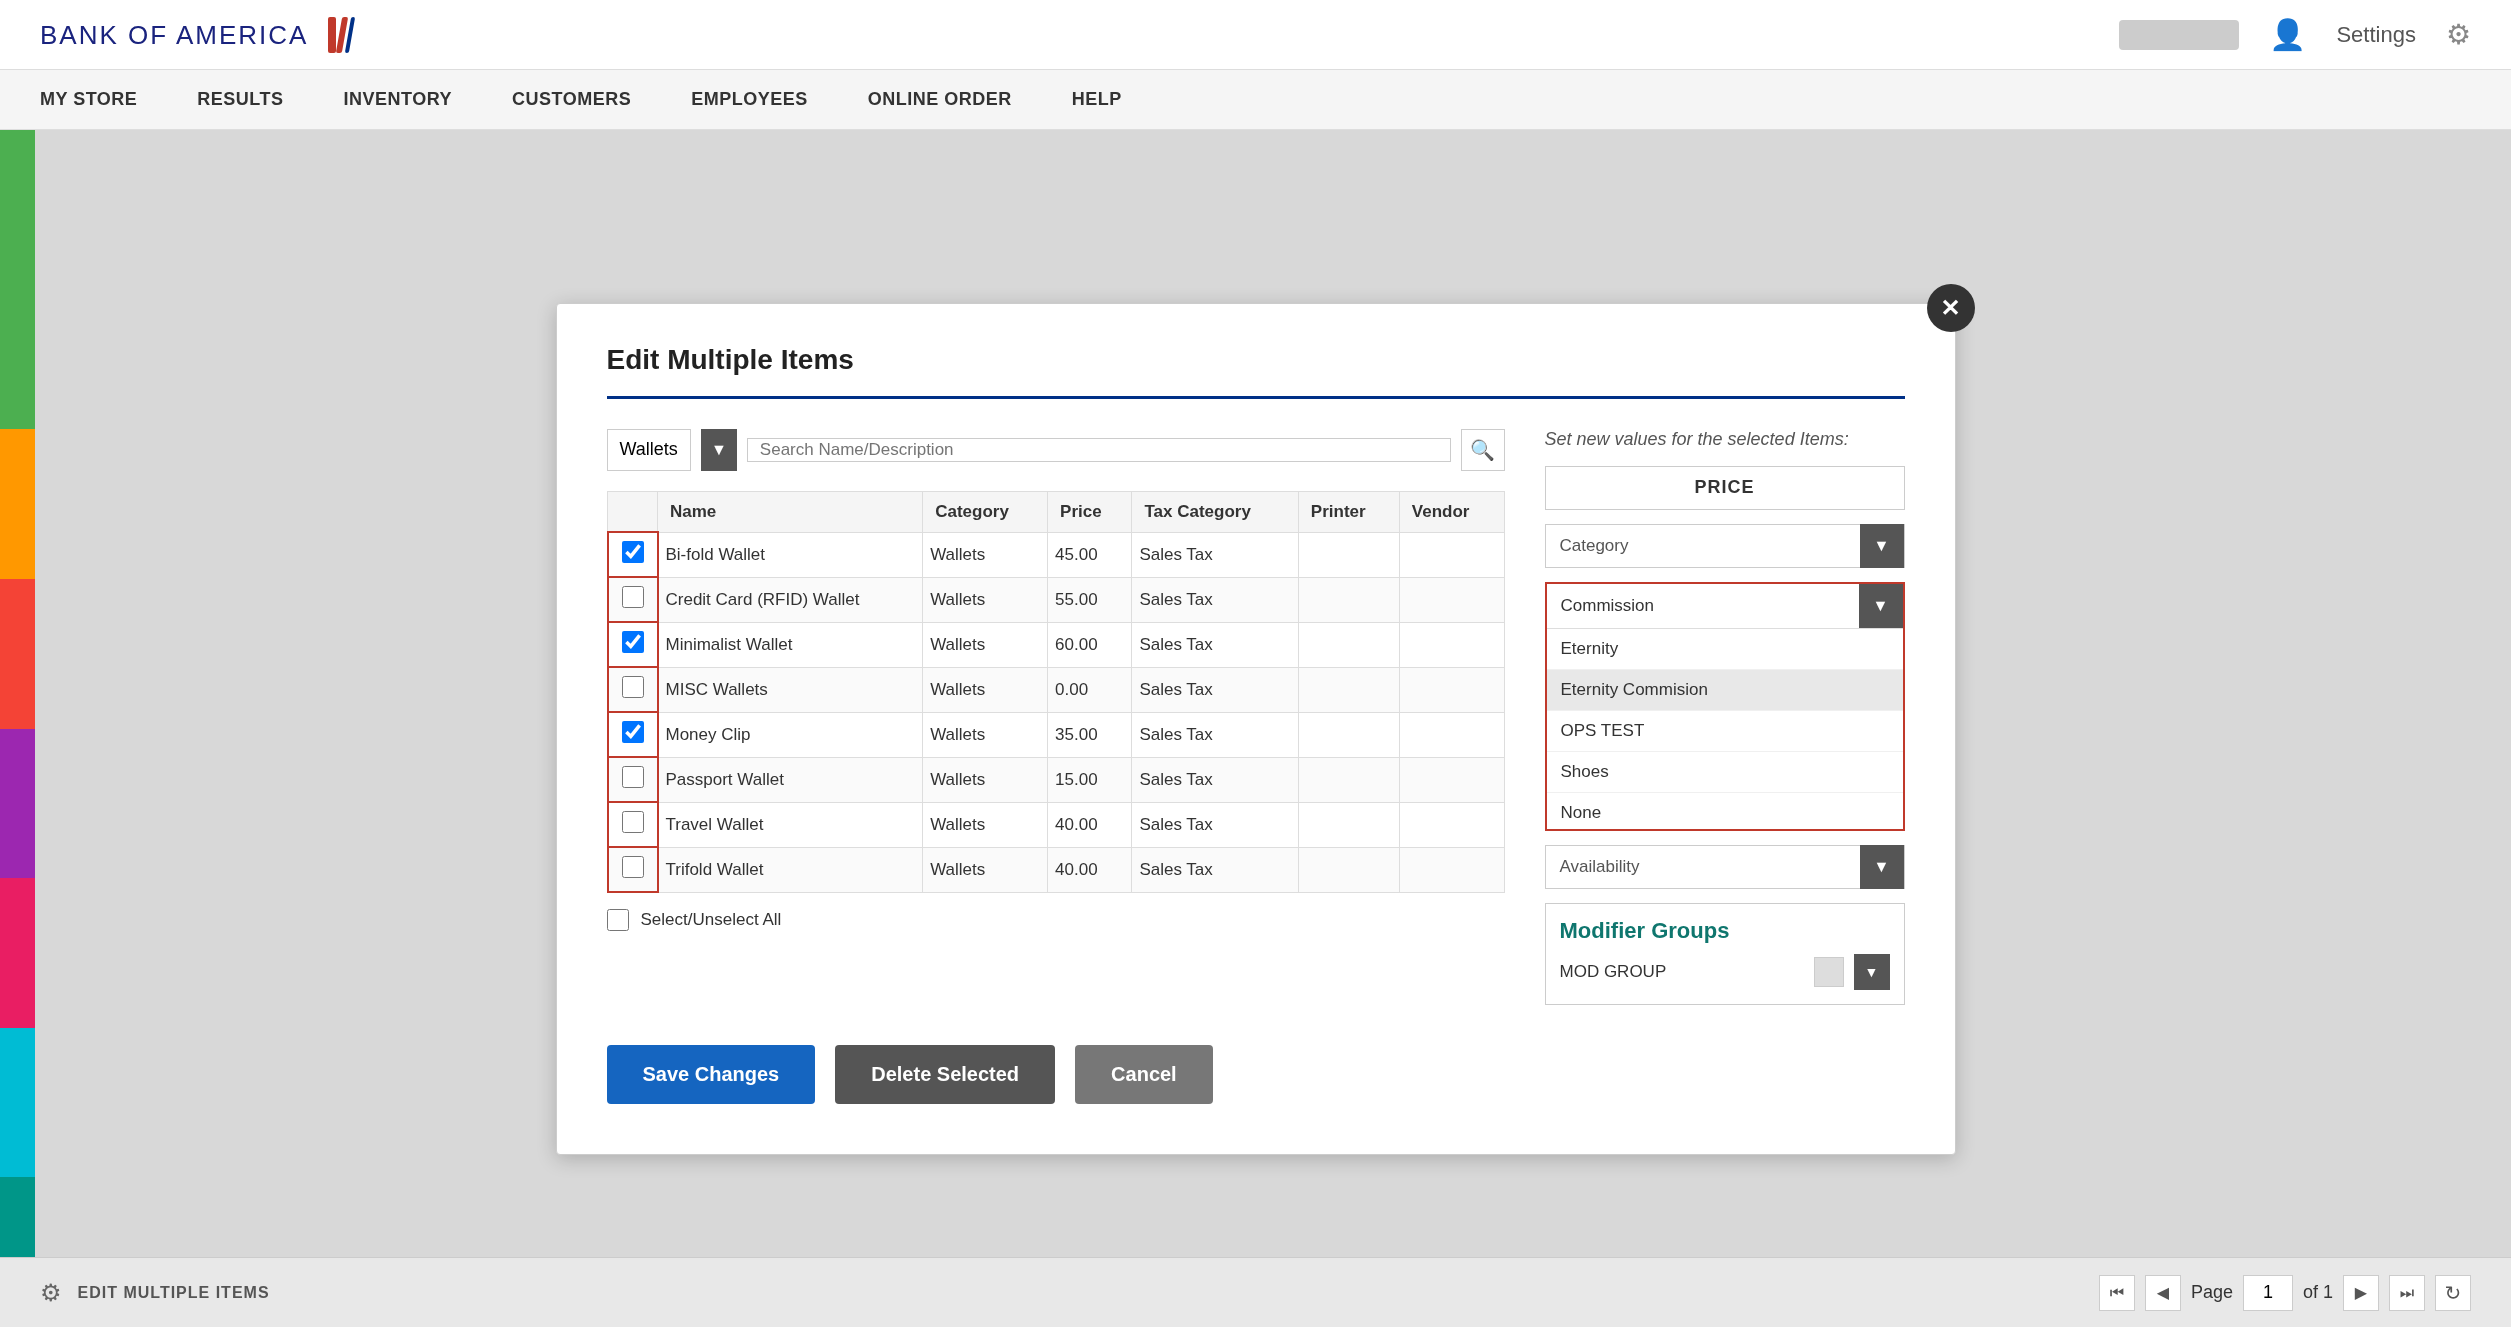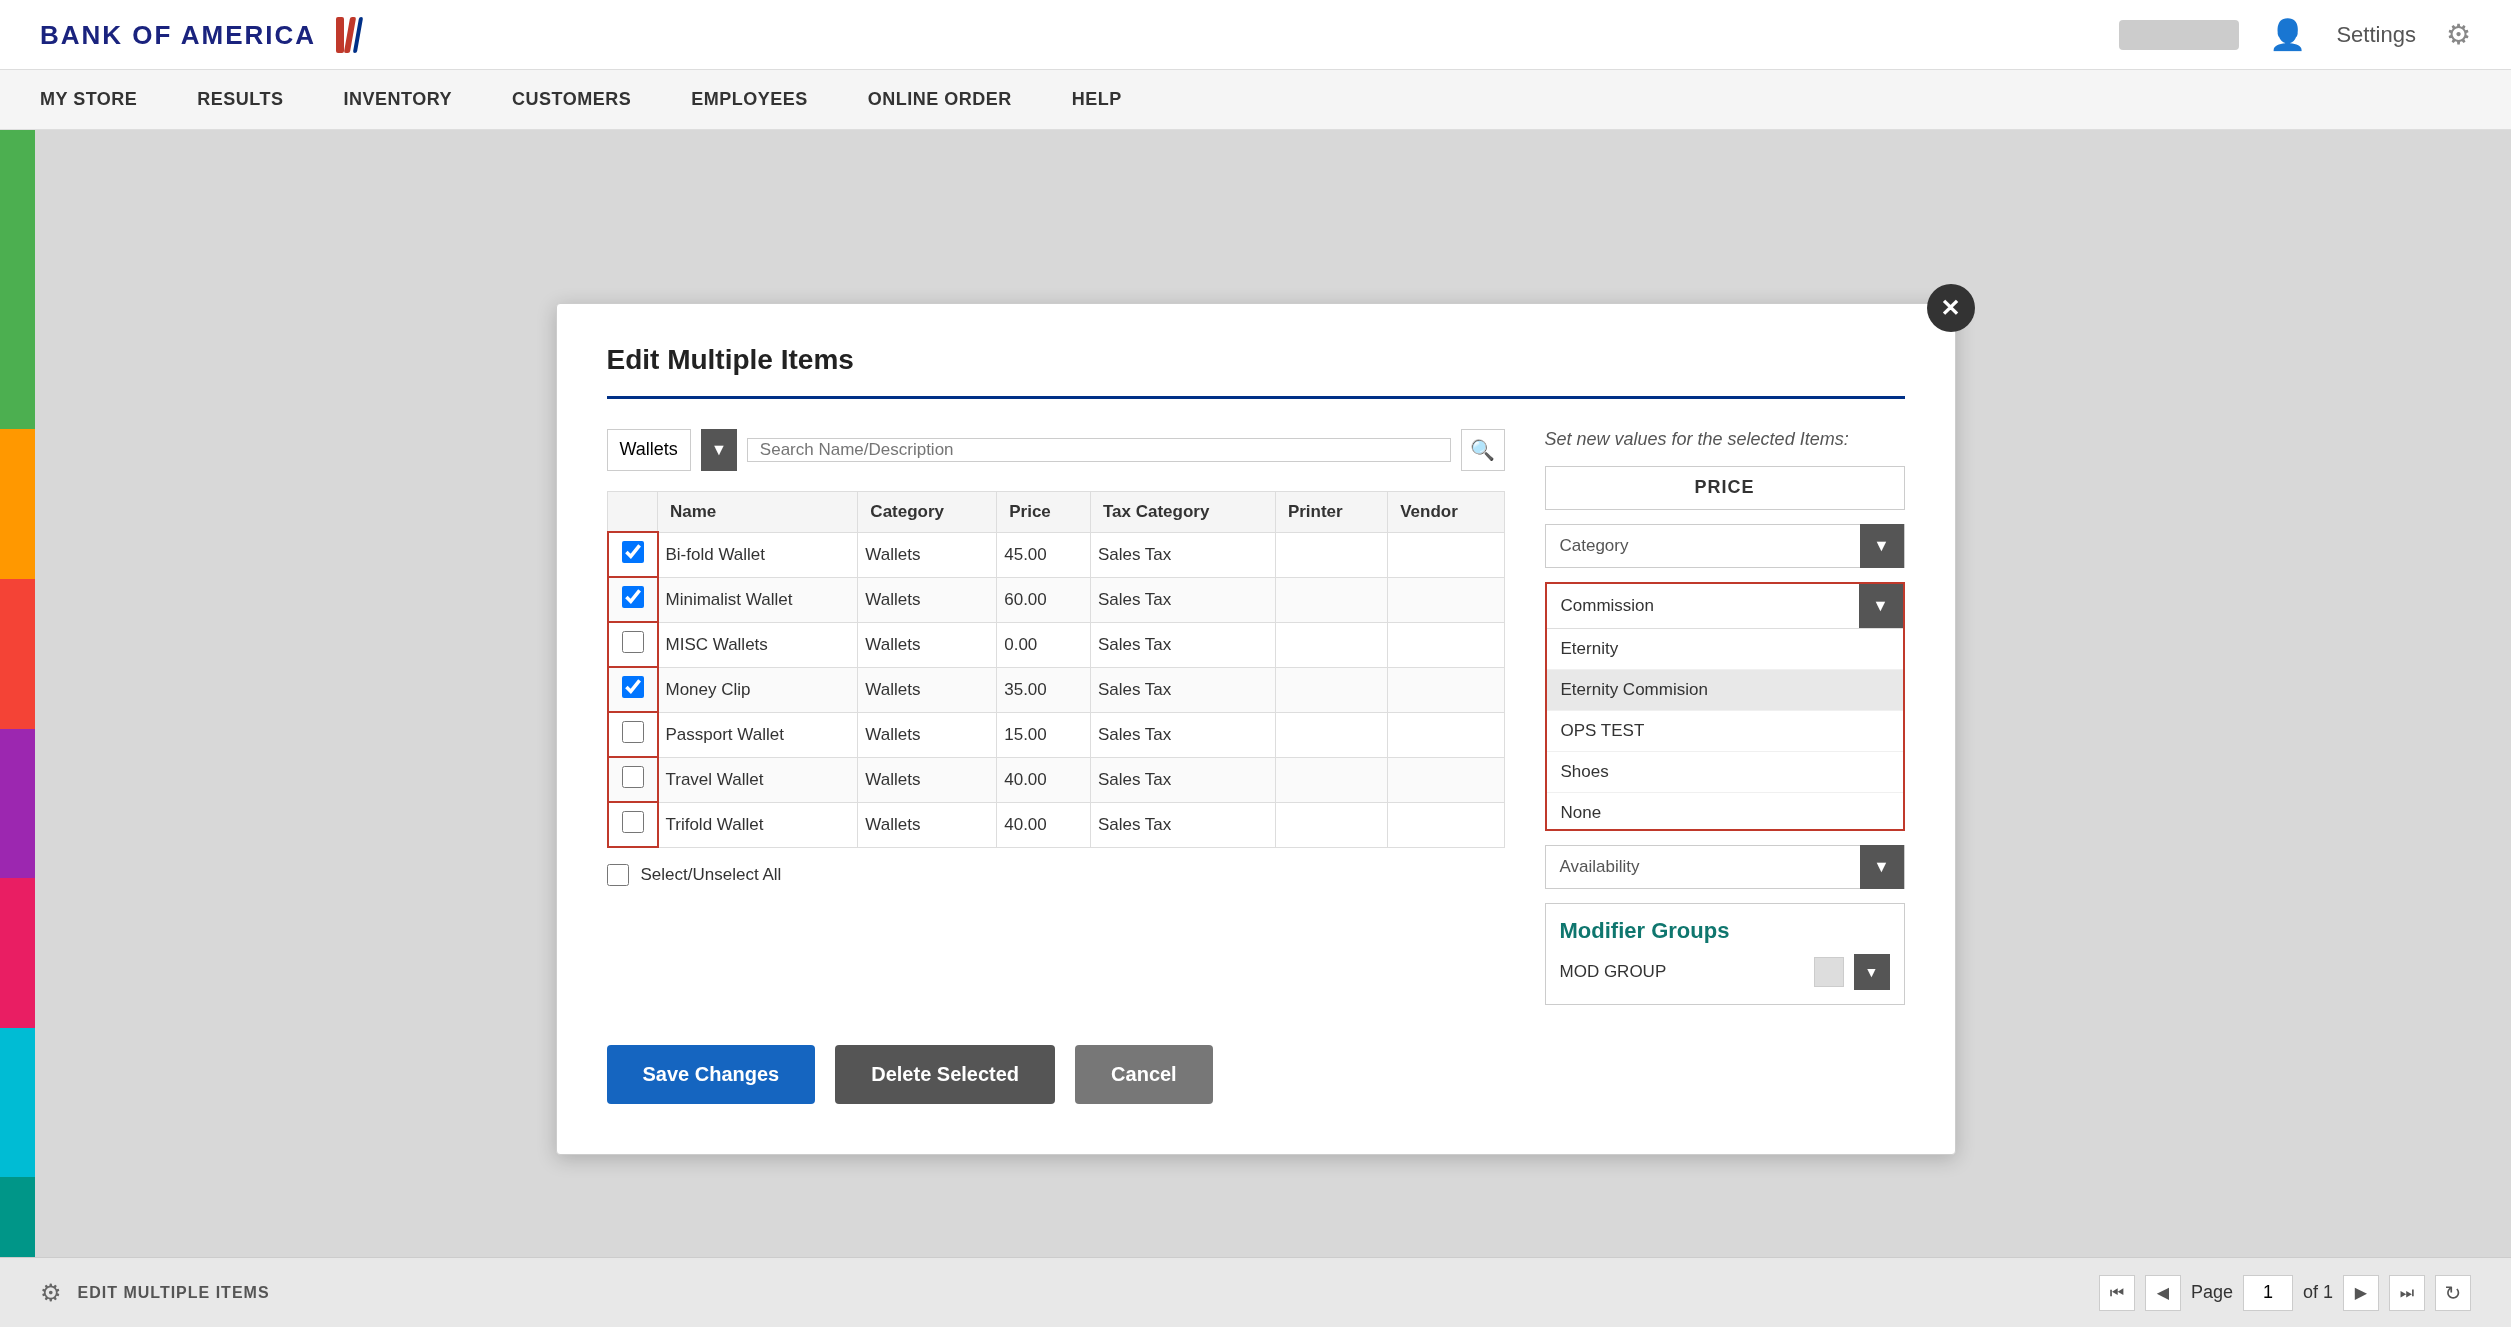--- a/index.html
+++ b/index.html
@@ -481,21 +481,21 @@
       font-size: 20px;
       color: #555;
     }
   </style>
 </head>
 <body>
 
 <div class="top-bar">
   <div class="logo-area">
     <div style="font-size:28px;font-weight:bold;color:#1a237e;letter-spacing:2px;">
-      <span style="color:#1a237e;font-size:26px;font-weight:700;letter-spacing:2px;">BANK OF AMERICA</span>
+      <span style="color:#1a237e;font-size:26px;font-weight:400;letter-spacing:2px;">BANK OF AMERICA</span>
     </div>
     <div style="display:flex;gap:3px;margin-left:10px;">
       <div style="width:8px;height:36px;background:#c0392b;border-radius:2px;"></div>
       <div style="width:6px;height:36px;background:#c0392b;border-radius:2px;transform:skewX(-10deg);"></div>
       <div style="width:4px;height:36px;background:#003087;border-radius:2px;transform:skewX(-10deg);"></div>
     </div>
   </div>
   <div class="top-bar-right">
     <div style="width:120px;height:30px;background:#ccc;border-radius:4px;"></div>
     <span style="font-size:30px;color:#888;cursor:pointer;">👤</span>
@@ -568,20 +568,29 @@
             <tr>
                   <td class="checkbox-cell checkbox-col-border"><input type="checkbox" class="row-checkbox" checked="" style=""></td>
                   <td>Bi-fold Wallet</td>
                   <td>Wallets</td>
                   <td>45.00</td>
                   <td>Sales Tax</td>
                   <td></td>
                   <td></td>
                 </tr>
                 <tr>
+                  <td class="checkbox-cell checkbox-col-border"><input type="checkbox" class="row-checkbox" style=""></td>
+                  <td>Credit Card (RFID) Wallet</td>
+                  <td>Wallets</td>
+                  <td>55.00</td>
+                  <td>Sales Tax</td>
+                  <td></td>
+                  <td></td>
+                </tr>
+                <tr>
                   <td class="checkbox-cell checkbox-col-border"><input type="checkbox" class="row-checkbox" checked="" style=""></td>
                   <td>Minimalist Wallet</td>
                   <td>Wallets</td>
                   <td>60.00</td>
                   <td>Sales Tax</td>
                   <td></td>
                   <td></td>
                 </tr>
                 <tr>
                   <td class="checkbox-cell checkbox-col-border"><input type="checkbox" class="row-checkbox" style=""></td>

